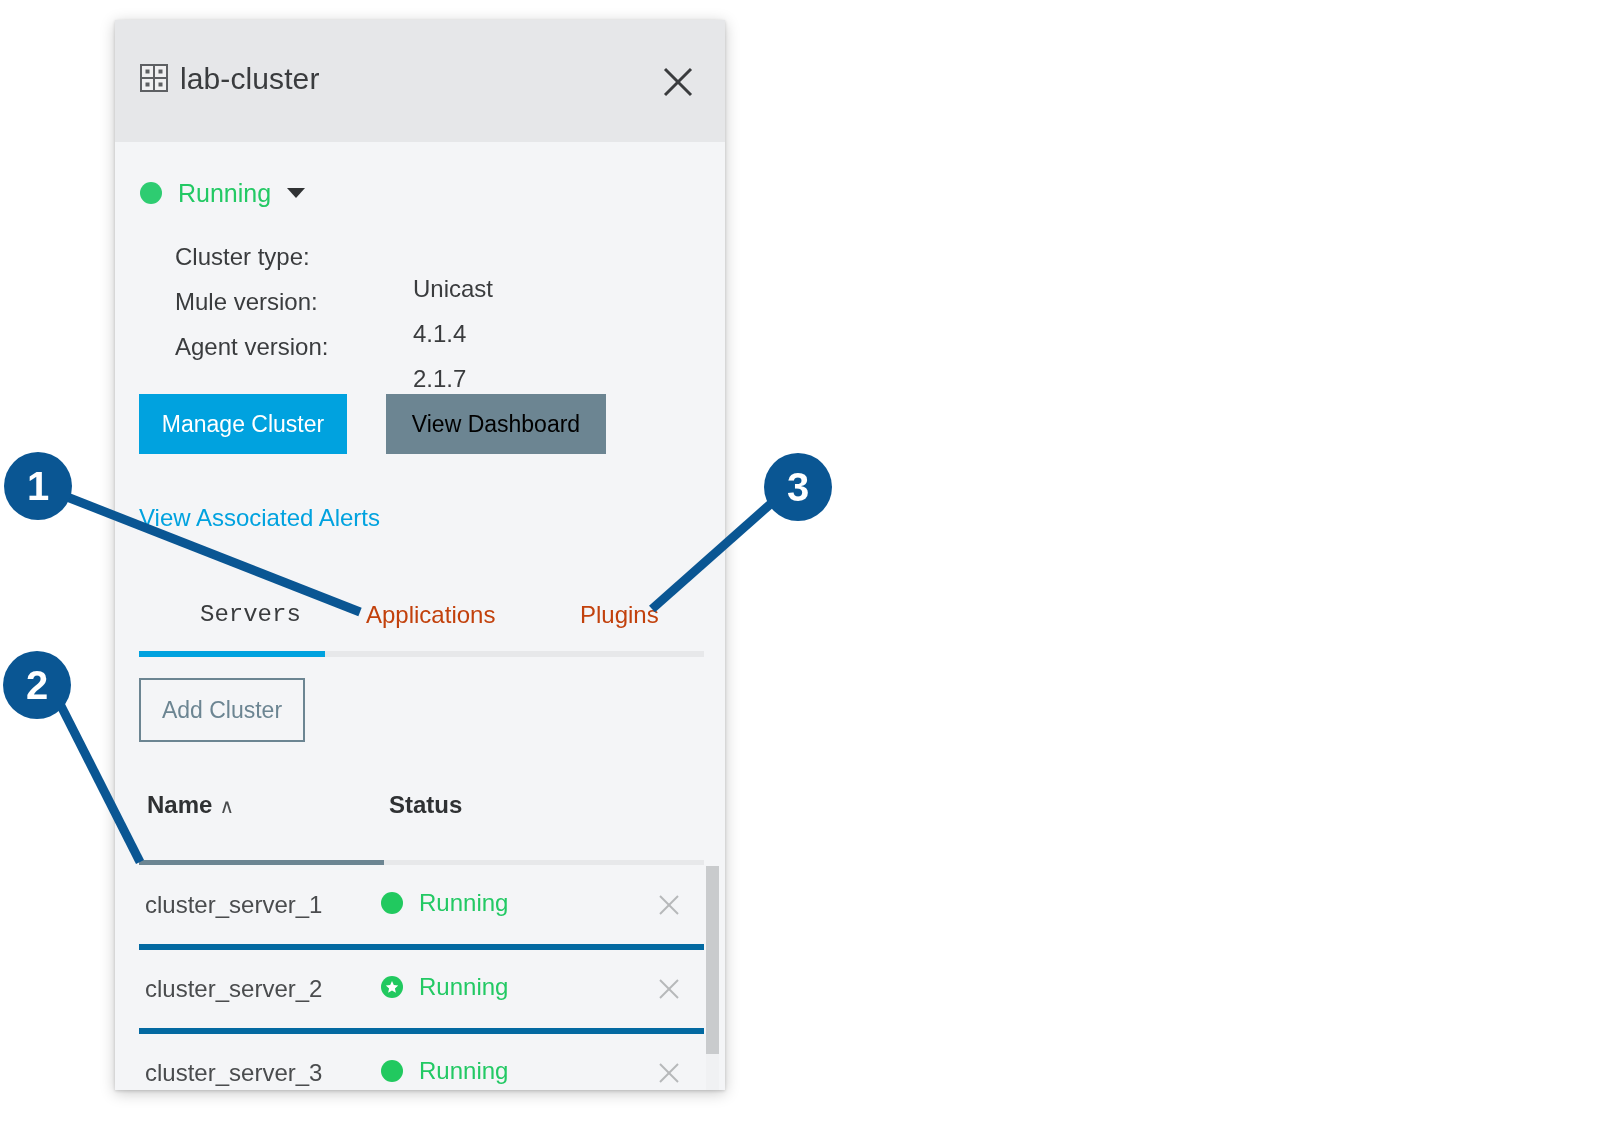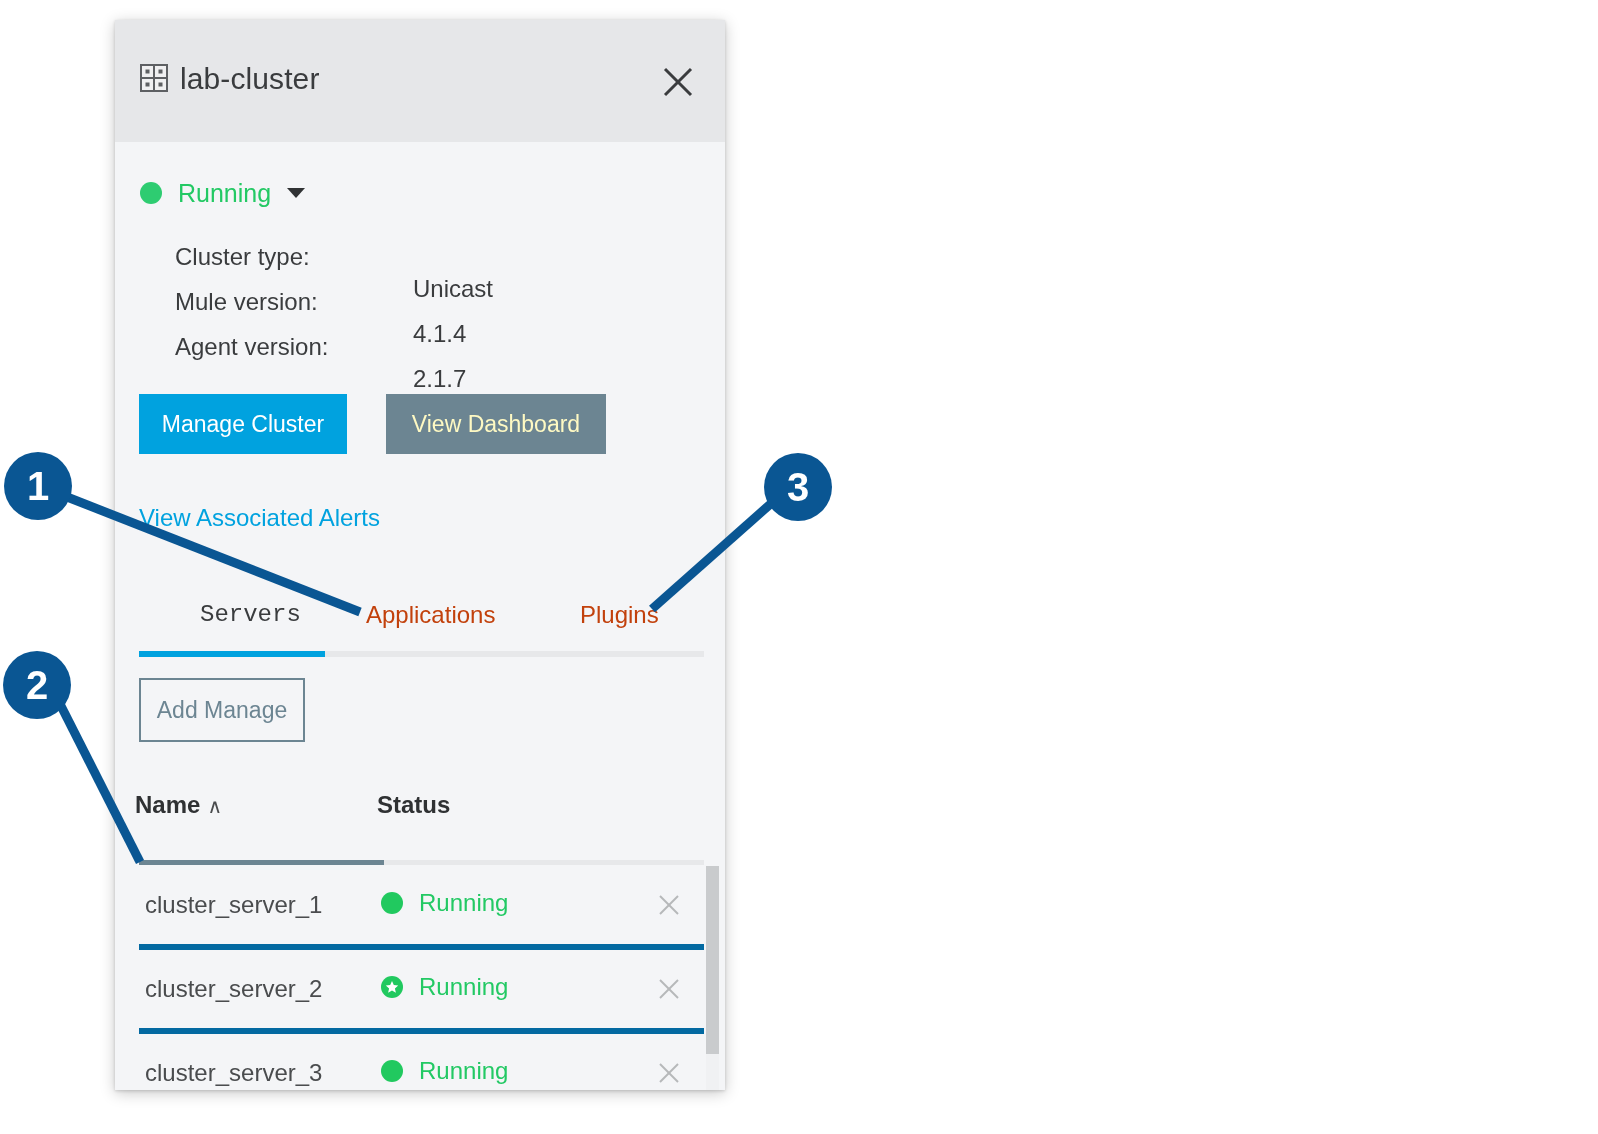--- a/index.html
+++ b/index.html
@@ -133,21 +133,21 @@
     cursor: pointer;
     padding: 0;
   }
   #btn-dashboard {
     position: absolute;
     left: 271px;
     top: 374px;
     width: 220px;
     height: 60px;
     background: #6c8592;
-    color: #fef9c3;
+    color: #000000;
     border: none;
     font-size: 23px;
     font-family: "Liberation Sans", sans-serif;
     cursor: pointer;
     padding: 0;
   }
   #alerts-link {
     position: absolute;
     left: 24px;
     top: 484px;
@@ -207,21 +207,21 @@
     color: #6c8592;
     font-size: 23px;
     font-family: "Liberation Sans", sans-serif;
     cursor: pointer;
     padding: 0;
   }
 
   
   #table-head {
     position: absolute;
-    left: 20px;
+    left: 32px;
     top: 770px;
     width: 565px;
     height: 46px;
   }
   .th {
     position: absolute;
     top: 0;
     font-size: 24px;
     font-weight: bold;
     color: #2f3133;
@@ -411,21 +411,21 @@
 
   <div id="tabs">
     <div class="tab active" id="tab-servers">Servers</div>
     <div class="tab inactive" id="tab-applications">Applications</div>
     <div class="tab inactive" id="tab-plugins">Plugins</div>
   </div>
   <div id="tab-rail">
     <div id="tab-rail-active"></div>
   </div>
 
-  <button id="btn-add-server">Add Manage</button>
+  <button id="btn-add-server">Add Cluster</button>
 
   <div id="table-head">
     <div class="th" id="th-name"><span>Name</span><span id="sort-caret">∧</span></div>
     <div class="th" id="th-status">Status</div>
   </div>
   <div id="head-rail">
     <div id="head-rail-active"></div>
   </div>
 
   <div id="table-body">

